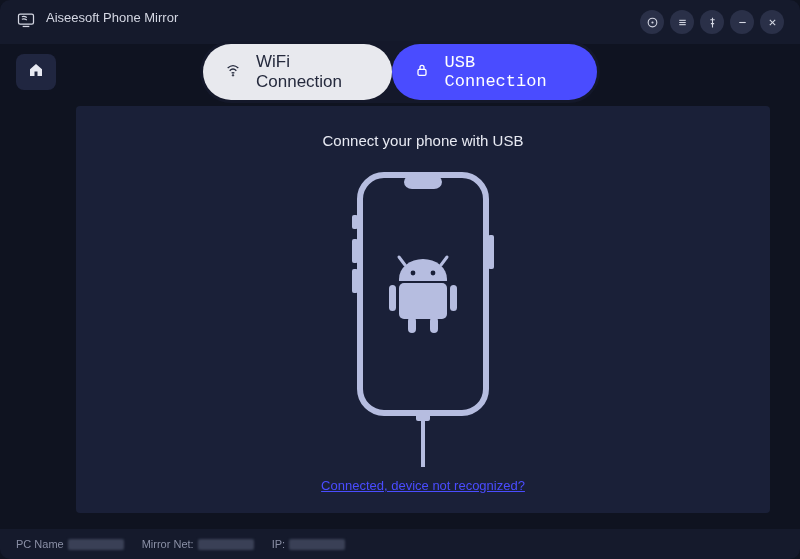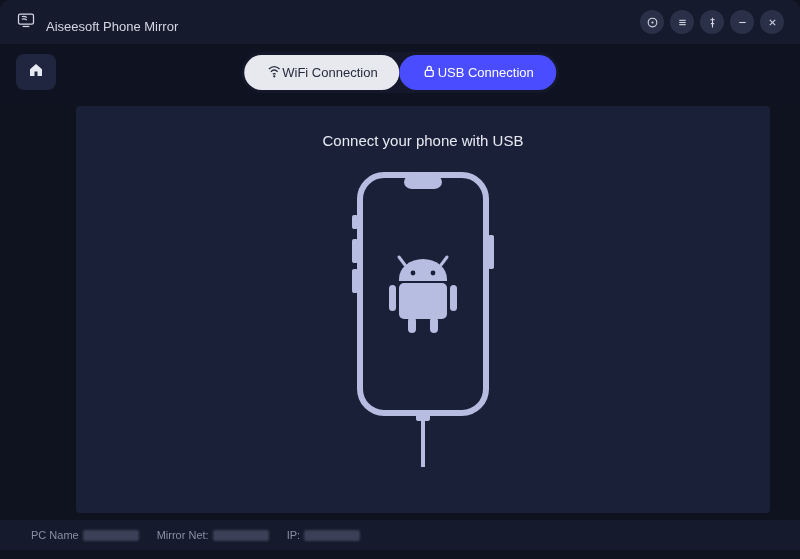--- a/index.html
+++ b/index.html
@@ -14,21 +14,21 @@
       position: relative;
     }
     .titlebar {
       height: 44px;
       display: flex;
       align-items: center;
       justify-content: space-between;
       padding: 0 16px;
       background: #151a2c;
     }
-    .titlebar-left { display: flex; align-items: flex-end; gap: 10px; }
+    .titlebar-left { display: flex; align-items: flex-start; gap: 10px; }
     .app-title { font-size: 13px; color: #d4d7e3; font-weight: 400; }
     .titlebar-right { display: flex; align-items: center; gap: 6px; }
     .tb-btn {
       width: 24px; height: 24px;
       display: flex; align-items: center; justify-content: center;
       border-radius: 50%;
       background: #2a3048;
       color: #d4d7e3;
       cursor: pointer;
     }
@@ -54,31 +54,32 @@
       margin: 0 auto;
       display: flex;
       background: #14182a;
       border-radius: 999px;
       padding: 3px;
       position: absolute;
       left: 50%;
       transform: translateX(-50%);
     }
     .seg-btn {
-      display: flex; align-items: center; gap: 0;
+      display: flex; align-items: center; gap: 15px;
       padding: 8px 22px;
       border-radius: 999px;
-      font-size: 13px;
+      font-size: 17px;
       cursor: pointer;
       color: #252a3d;
       background: #e8e9ee;
     }
     .seg-btn.active {
       background: #4a4cff;
       color: #ffffff;
+      font-family: Liberation Mono, monospace;
     }
     .seg-btn svg { width: 16px; height: 16px; }
     .seg-btn:not(.active) svg { stroke: #252a3d; fill: none; }
     .seg-btn.active svg { stroke: #fff; fill: none; }
 
     .panel {
       position: absolute;
       top: 106px;
       left: 76px;
       right: 30px;
@@ -110,26 +111,26 @@
     .help-link {
       color: #4a4cff;
       font-size: 13px;
       text-decoration: underline;
       cursor: pointer;
       margin-bottom: 20px;
     }
 
     .footer {
       position: absolute;
-      bottom: 9px; left: 0; right: 0;
+      bottom: 0; left: 0; right: 0;
       height: 30px;
       background: #151a2c;
       display: flex;
       align-items: center;
-      padding: 0 31px;
+      padding: 0 16px;
       gap: 18px;
       font-size: 11px;
       color: #8a8fa5;
     }
     .footer .label { color: #8a8fa5; }
     .redact {
       display: inline-block;
       width: 56px; height: 11px;
       background: #3a4056;
       border-radius: 2px;
@@ -246,20 +247,21 @@
         <rect x="27" y="-2" width="7" height="26" rx="3.5" fill="#b6bde0"></rect>
         <rect x="-15" y="30" width="8" height="16" rx="4" fill="#b6bde0"></rect>
         <rect x="7" y="30" width="8" height="16" rx="4" fill="#b6bde0"></rect>
       </g>
 
       <rect x="78" y="242" width="14" height="10" rx="2" fill="#b6bde0"></rect>
       <rect x="83" y="252" width="4" height="46" fill="#b6bde0"></rect>
     </svg>
   </div>
 
+  <a class="help-link">Connected, device not recognized?</a>
 </div>
 
 <div class="footer">
   <span>
     <span class="label">PC Name</span><span class="redact"></span>
   </span>
   <span>
     <span class="label">Mirror Net:</span><span class="redact"></span>
   </span>
   <span>

